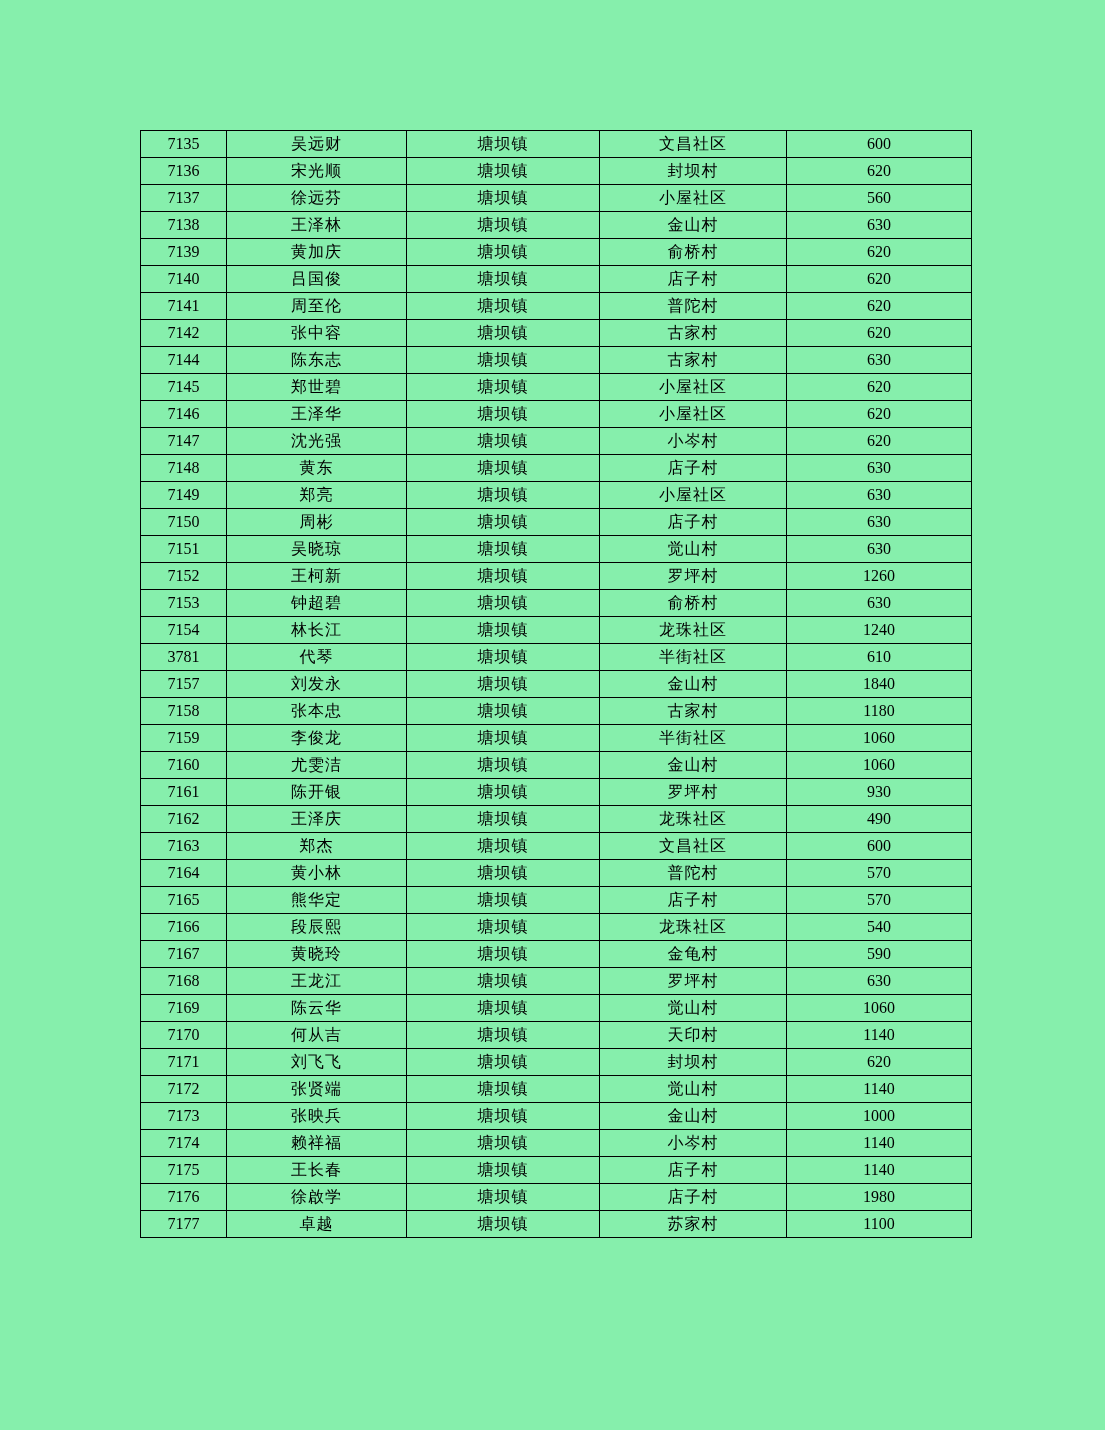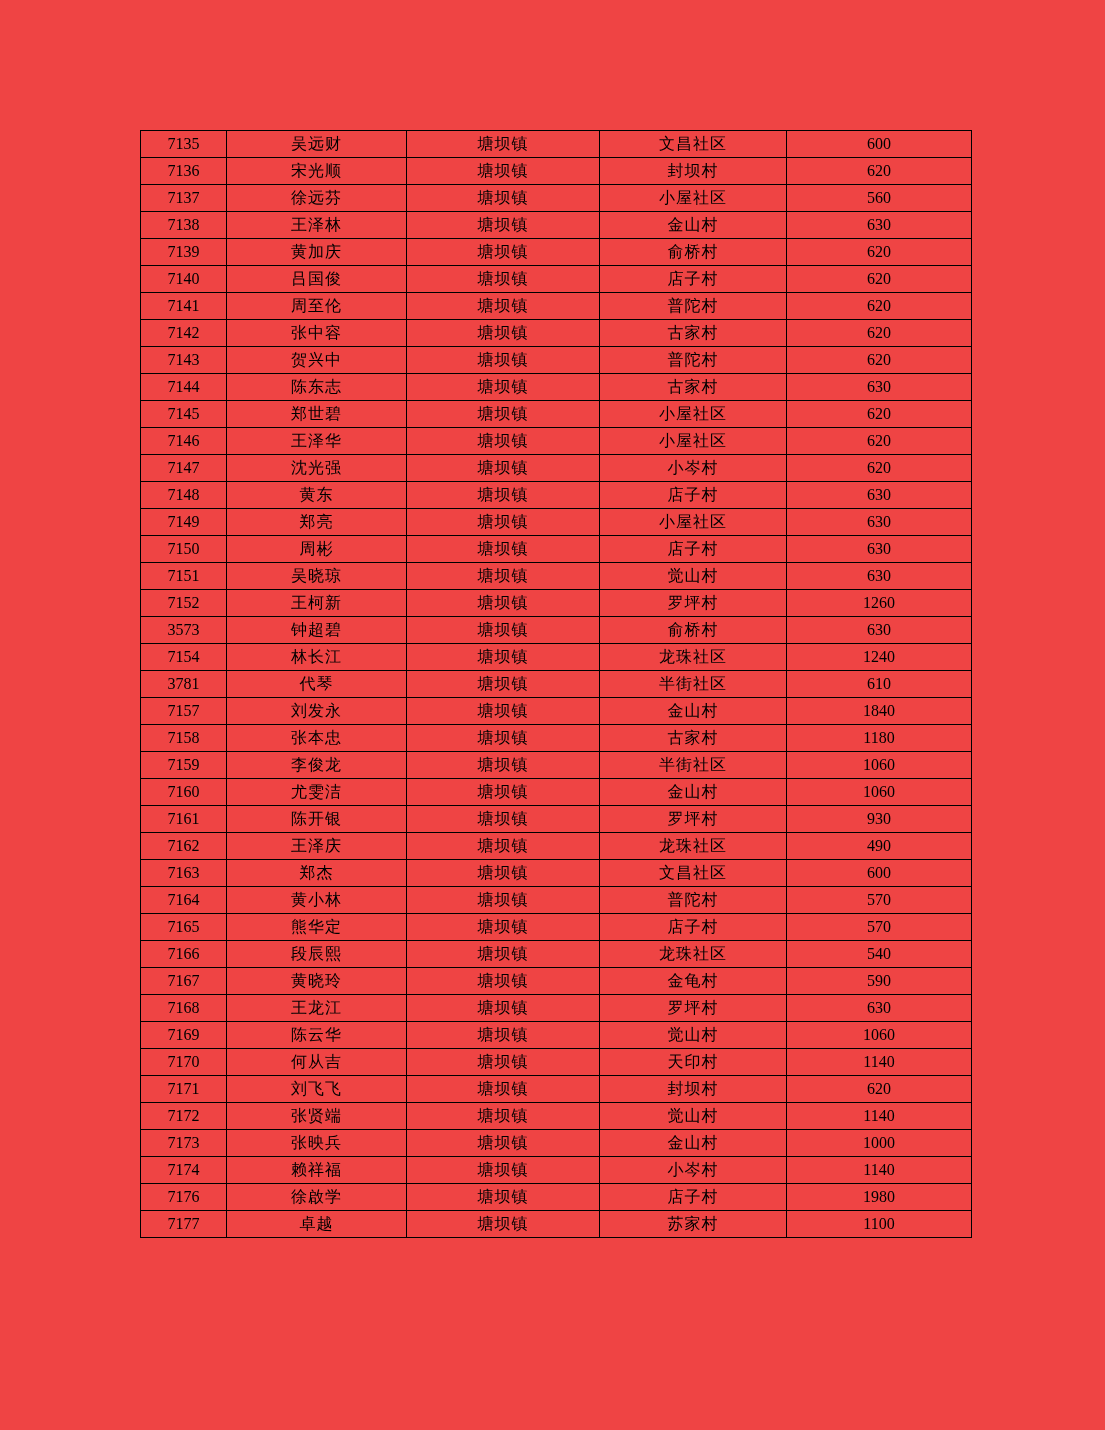--- a/index.html
+++ b/index.html
@@ -4,21 +4,21 @@
 <style>
   html, body {
     margin: 0;
     padding: 0;
     background: #ffffff;
   }
   .page {
     position: relative;
     width: 1105px;
     height: 1430px;
-    background: #ef4444;
+    background: #86efac;
     font-family: "Liberation Serif", "DejaVu Serif", serif;
     color: #000000;
     overflow: hidden;
   }
   table.data-table {
     position: absolute;
     left: 140px;
     top: 130px;
     width: 831px;
     border-collapse: collapse;
@@ -103,27 +103,20 @@
           <td class="num">620</td>
         </tr>
         <tr>
           <td class="num">7142</td>
           <td>张中容</td>
           <td>塘坝镇</td>
           <td>古家村</td>
           <td class="num">620</td>
         </tr>
         <tr>
-          <td class="num">7143</td>
-          <td>贺兴中</td>
-          <td>塘坝镇</td>
-          <td>普陀村</td>
-          <td class="num">620</td>
-        </tr>
-        <tr>
           <td class="num">7144</td>
           <td>陈东志</td>
           <td>塘坝镇</td>
           <td>古家村</td>
           <td class="num">630</td>
         </tr>
         <tr>
           <td class="num">7145</td>
           <td>郑世碧</td>
           <td>塘坝镇</td>
@@ -173,21 +166,21 @@
           <td class="num">630</td>
         </tr>
         <tr>
           <td class="num">7152</td>
           <td>王柯新</td>
           <td>塘坝镇</td>
           <td>罗坪村</td>
           <td class="num">1260</td>
         </tr>
         <tr>
-          <td class="num">3573</td>
+          <td class="num">7153</td>
           <td>钟超碧</td>
           <td>塘坝镇</td>
           <td>俞桥村</td>
           <td class="num">630</td>
         </tr>
         <tr>
           <td class="num">7154</td>
           <td>林长江</td>
           <td>塘坝镇</td>
           <td>龙珠社区</td>
@@ -317,20 +310,27 @@
           <td>张映兵</td>
           <td>塘坝镇</td>
           <td>金山村</td>
           <td class="num">1000</td>
         </tr>
         <tr>
           <td class="num">7174</td>
           <td>赖祥福</td>
           <td>塘坝镇</td>
           <td>小岑村</td>
+          <td class="num">1140</td>
+        </tr>
+        <tr>
+          <td class="num">7175</td>
+          <td>王长春</td>
+          <td>塘坝镇</td>
+          <td>店子村</td>
           <td class="num">1140</td>
         </tr>
         <tr>
           <td class="num">7176</td>
           <td>徐啟学</td>
           <td>塘坝镇</td>
           <td>店子村</td>
           <td class="num">1980</td>
         </tr>
         <tr>

